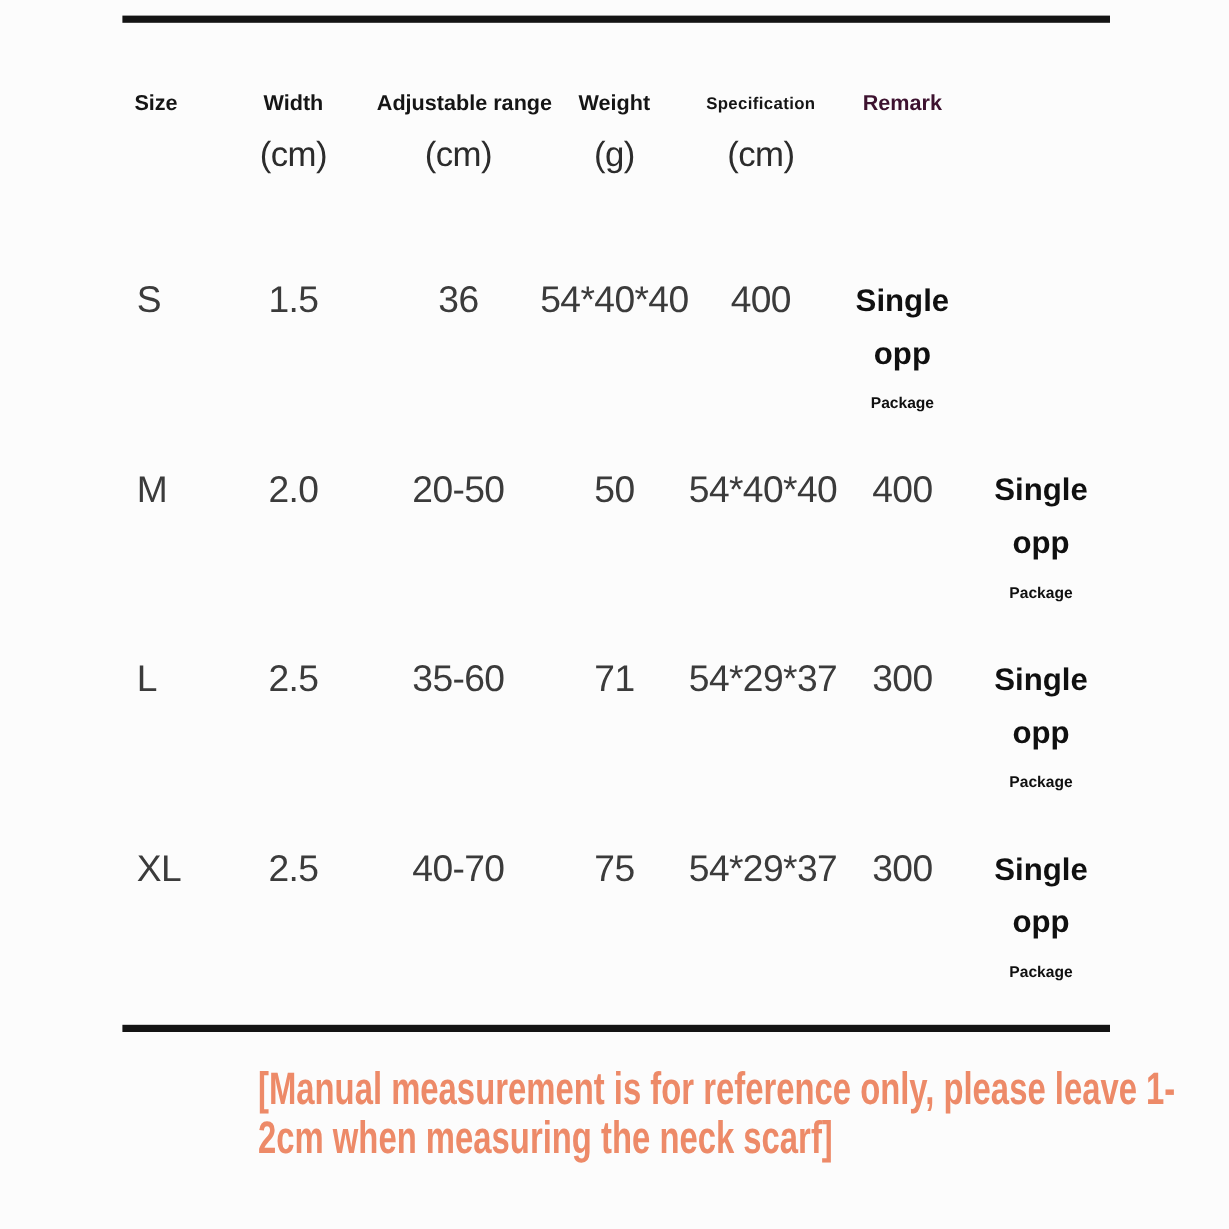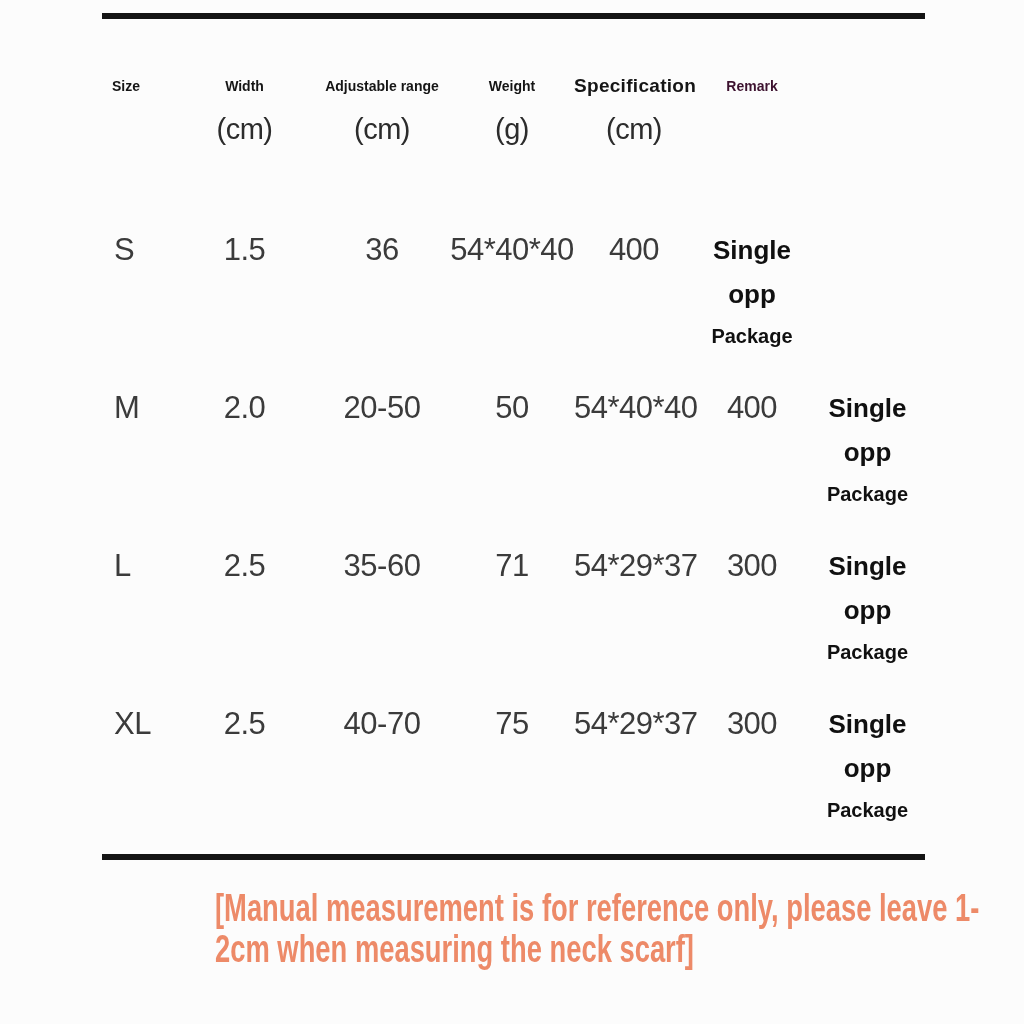--- a/index.html
+++ b/index.html
@@ -10,35 +10,35 @@
   }
   .rule{position:absolute;left:102px;width:823px;height:6px;background:#141414;}
   .rule-top{top:13px;}
   .rule-bottom{top:854px;}
 
   .grid7{display:grid;grid-template-columns:73px 139px 136px 124px 120px 116px 115px;position:absolute;left:102px;width:823px;}
 
   
   .thead{top:55px;}
   .hcell{text-align:center;color:#151515;}
-  .hlabel{font-weight:bold;font-size:14px;line-height:34px;padding-top:14px;white-space:nowrap;}
+  .hlabel{font-weight:bold;font-size:18px;line-height:34px;padding-top:14px;white-space:nowrap;}
   .hsub{font-size:29px;font-weight:400;line-height:36px;margin-top:8px;color:#2c2c2c;letter-spacing:-0.5px;}
   .h-size{text-align:left;padding-left:10px;}
-  .h-spec .hlabel{font-size:19px;letter-spacing:0.3px;}
+  .h-spec .hlabel{font-size:14px;letter-spacing:0.3px;}
   .h-packing{text-align:left;padding-left:12px;}
   .h-packing .hlabel{white-space:normal;line-height:26px;font-size:19px;}
   .h-remark .hlabel{color:#3d122f;}
 
   
   .trow-0{top:215px;} .trow-1{top:373px;} .trow-2{top:531px;} .trow-3{top:689px;}
   .cell{text-align:center;font-size:31px;color:#3b3b3b;line-height:44px;padding-top:13px;letter-spacing:-0.5px;}
   .c-size{text-align:left;padding-left:12px;}
   .remark-cell{padding-top:0;}
   .remark-line1{font-size:26px;font-weight:bold;color:#101010;line-height:44px;margin-top:13px;letter-spacing:0;}
-  .remark-line2{font-size:20px;font-weight:bold;color:#101010;line-height:24px;margin-top:8px;letter-spacing:0;}
+  .remark-line2{font-size:13px;font-weight:bold;color:#101010;line-height:24px;margin-top:8px;letter-spacing:0;}
 
   
   .note{position:absolute;left:215px;top:888px;width:720px;color:#ed8a68;font-weight:bold;font-size:38px;line-height:41px;}
   .note span{display:block;white-space:nowrap;transform:scaleX(0.72);transform-origin:0 50%;}
 </style>
 </head>
 <body>
 
 <div class="rule rule-top"></div>
 

